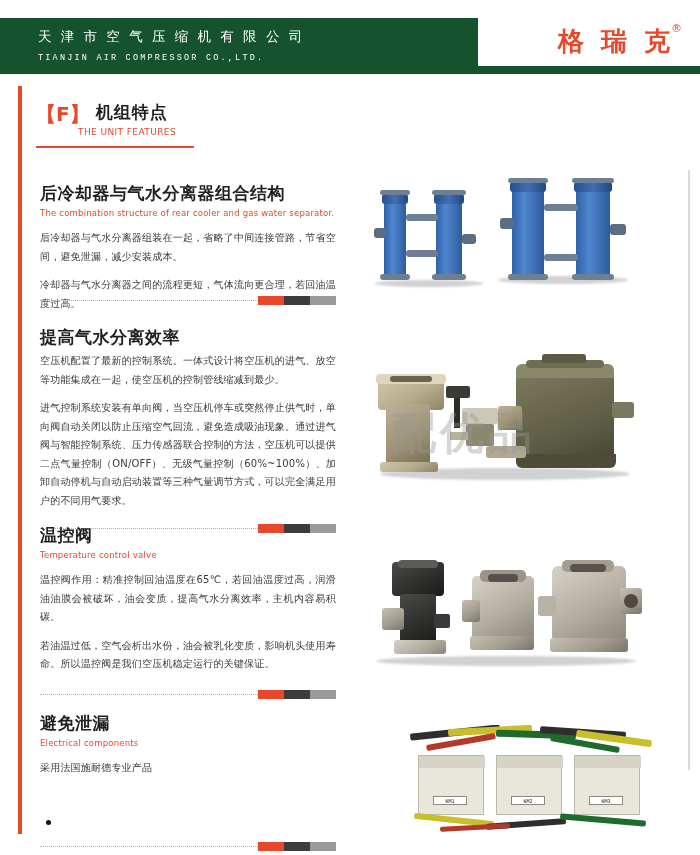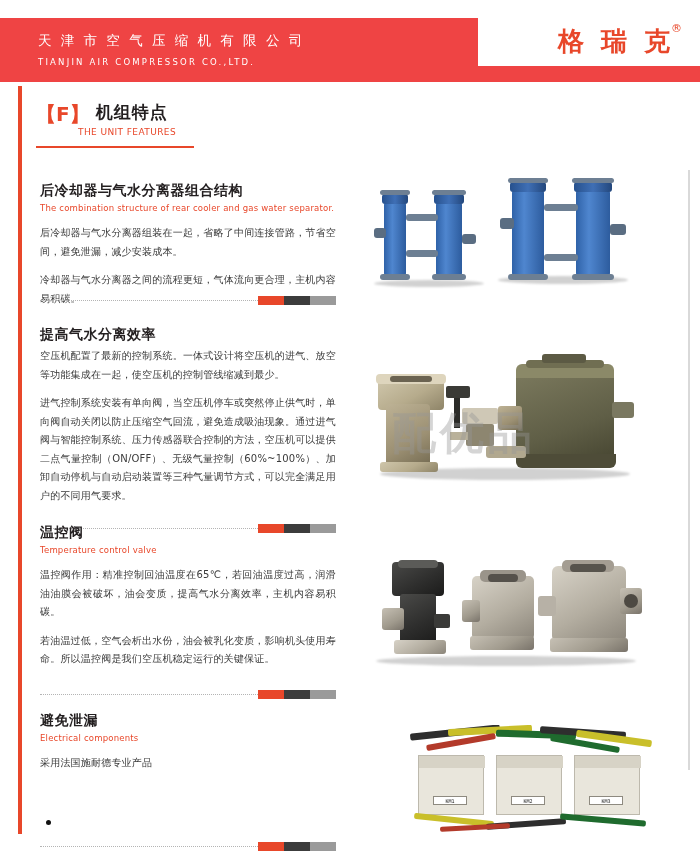--- a/index.html
+++ b/index.html
@@ -13,39 +13,40 @@
     position: relative;
     width: 700px; height: 855px;
     overflow: hidden;
     background: #ffffff;
   }
 
   
   .header {
     position: absolute;
     left: 0; top: 18px;
-    width: 700px; height: 64px;
-    background: #ef4444;
+    width: 700px; height: 56px;
+    background: #14532d;
     display: flex;
     align-items: center;
   }
   .header-left {
     padding-left: 38px;
     color: #ffffff;
     line-height: 1.25;
   }
   .header-cn {
     font-size: 13.5px;
     letter-spacing: 2.5px;
     font-weight: normal;
   }
   .header-en {
     font-size: 8.5px;
     letter-spacing: 2.2px;
     margin-top: 8px;
+    font-family: Liberation Mono, monospace;
   }
   .header-logo-box {
     position: absolute;
     right: 0; top: 0;
     width: 222px; height: 48px;
     background: #ffffff;
   }
   .header-logo {
     position: absolute;
     right: 26px; top: 6px;
@@ -115,21 +116,21 @@
   }
 
   
   .block {
     position: absolute;
     left: 40px;
     width: 296px;
   }
   .blk-cn-title {
     color: #231f20;
-    font-size: 14px;
+    font-size: 17px;
     font-weight: bold;
     letter-spacing: 0.5px;
     margin-bottom: 3px;
   }
   .blk-en-title {
     color: #e8472a;
     font-size: 8.5px;
     letter-spacing: 0.2px;
     margin-bottom: 11px;
   }
@@ -261,21 +262,21 @@
       <span class="sec-cn">机组特点</span>
     </div>
     <div class="sec-en">THE UNIT FEATURES</div>
   </div>
   <div class="sec-underline"></div>
 
   <div class="block" style="top:182px;">
     <div class="blk-cn-title">后冷却器与气水分离器组合结构</div>
     <div class="blk-en-title">The combination structure of rear cooler and gas water separator.</div>
     <p class="blk-p">后冷却器与气水分离器组装在一起，省略了中间连接管路，节省空间，避免泄漏，减少安装成本。</p>
-    <p class="blk-p">冷却器与气水分离器之间的流程更短，气体流向更合理，主机内容易积碳。</p>
+    <p class="blk-p">冷却器与气水分离器之间的流程更短，气体流向更合理，若回油温度过高。</p>
   </div>
   <div class="divider" style="top:296px;">
     <div class="dots"></div>
     <div class="sw sw-orange"></div>
     <div class="sw sw-dark"></div>
     <div class="sw sw-gray"></div>
   </div>
 
   <div class="block" style="top:326px;">
     <div class="blk-cn-title">提高气水分离效率</div>

